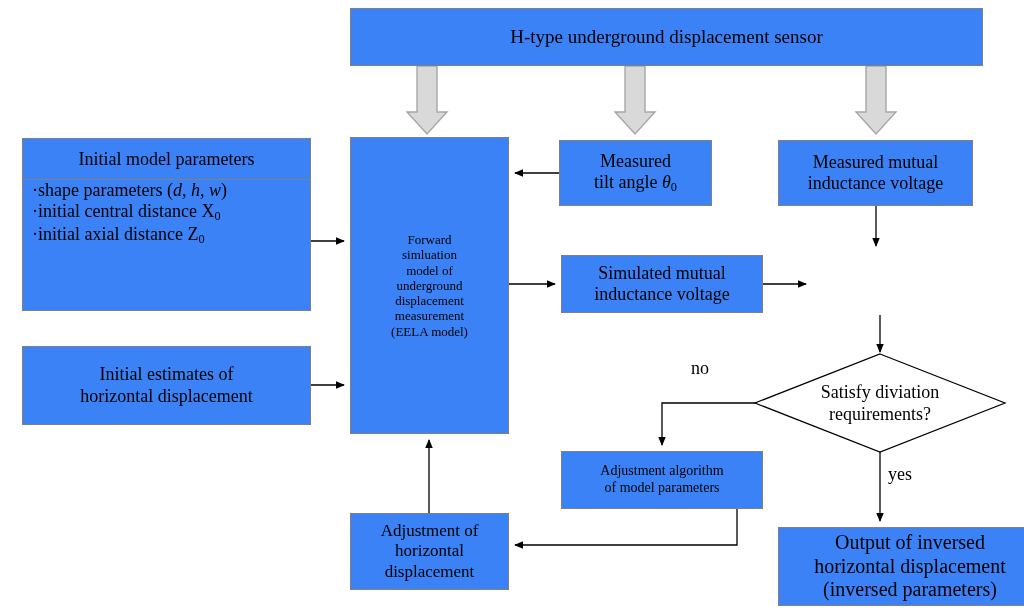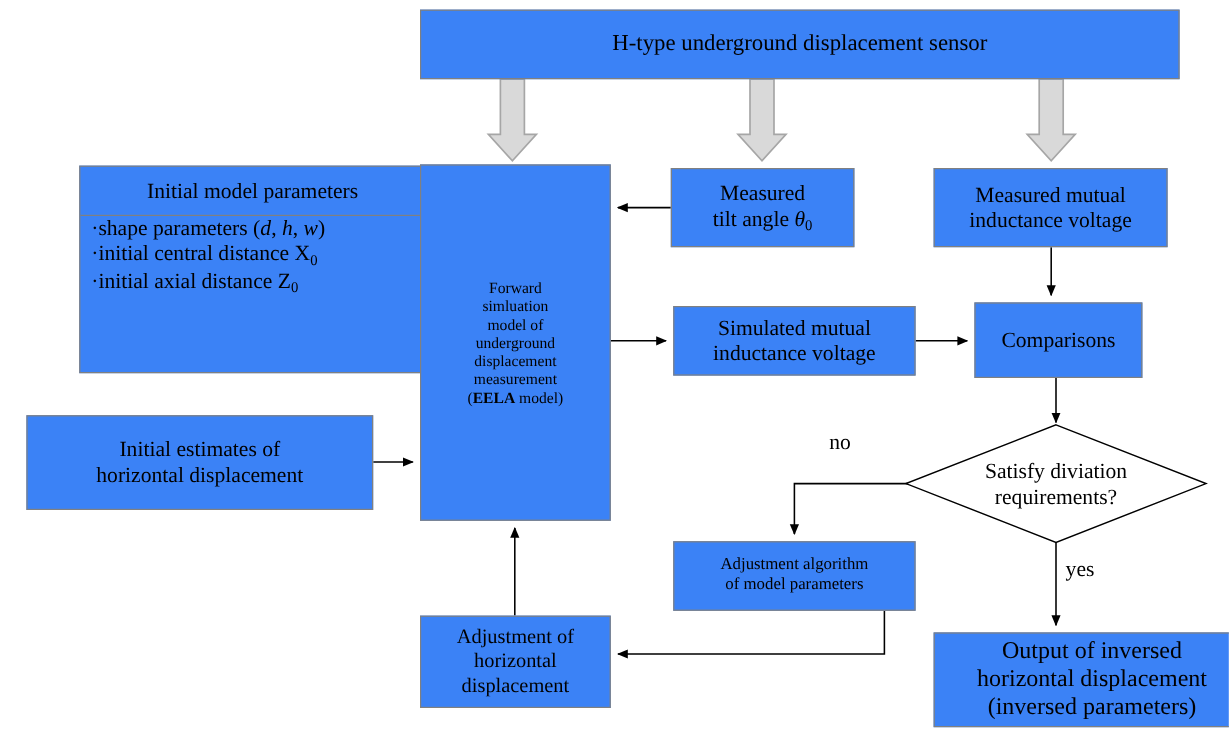--- a/index.html
+++ b/index.html
@@ -10,40 +10,40 @@
   .box{position:absolute;border:1px solid #808080;background:#3b82f6;
        box-sizing:border-box;display:flex;flex-direction:column;
        align-items:center;justify-content:center;text-align:center;
        line-height:1.18;}
 
   .box .ln{display:block;white-space:nowrap;}
 
   
   #n-sensor   {left:350px;  top:8px;   width:633px; height:58px;  font-size:19px;}
   #n-params   {left:22px;   top:138px; width:289px; height:173px; font-size:18px;
-               justify-content:flex-start;align-items:stretch;margin-left:44px;}
+               justify-content:flex-start;align-items:stretch;}
   #n-estimate {left:22px;   top:346px; width:289px; height:79px;  font-size:18px;}
   #n-forward  {left:350px;  top:137px; width:159px; height:297px; font-size:13px;}
   #n-tilt     {left:559px;  top:140px; width:153px; height:66px;  font-size:18px;}
   #n-measured {left:778px;  top:140px; width:195px; height:66px;  font-size:18px;}
   #n-sim      {left:561px;  top:255px; width:202px; height:58px;  font-size:18px;}
   #n-compare  {left:812px;  top:252px; width:140px; height:63px;  font-size:18px;}
   #n-adjalg   {left:561px;  top:451px; width:202px; height:58px;  font-size:14px;}
   #n-adjhoriz {left:350px;  top:513px; width:159px; height:77px;  font-size:17px;}
   #n-output   {left:778px;  top:527px; width:264px; height:79px;  font-size:20px;}
 
   
   .param-head{flex:0 0 auto;padding:10px 0 9px;text-align:center;
               border-bottom:1px solid #808080;}
   .param-body{flex:1 1 auto;display:flex;flex-direction:column;
               justify-content:flex-start;padding-left:9px;text-align:left;}
   .param-body .ln{white-space:nowrap;}
 
   .it{font-style:italic;}
-  .bd{font-weight:bold;}
+  .bd{font-weight:normal;}
   sub{font-size:0.68em;vertical-align:-0.28em;}
 
   
   .lbl{position:absolute;font-size:18px;}
   #lbl-no  {left:691px; top:358px;}
   #lbl-yes {left:888px; top:464px;}
 
   
   #wires{position:absolute;left:0;top:0;width:1024px;height:613px;
          pointer-events:none;}
@@ -132,23 +132,20 @@
   <div class="box" id="n-measured">
     <span class="ln">Measured mutual</span>
     <span class="ln">inductance voltage</span>
   </div>
 
   <div class="box" id="n-sim">
     <span class="ln">Simulated mutual</span>
     <span class="ln">inductance voltage</span>
   </div>
 
-  <div class="box" id="n-compare">
-    <span class="ln">Comparisons</span>
-  </div>
 
   <svg style="position:absolute;left:752px;top:351px;width:256px;height:105px;" viewBox="0 0 256 105">
     <polygon points="128,3 253,52 128,101 3,52" fill="#fff" stroke="#000" stroke-width="1.2"></polygon>
   </svg>
   <div style="position:absolute;left:752px;top:351px;width:256px;height:105px;
               display:flex;flex-direction:column;align-items:center;justify-content:center;
               text-align:center;font-size:18px;line-height:1.18;">
     <span class="ln">Satisfy diviation</span>
     <span class="ln">requirements?</span>
   </div>

